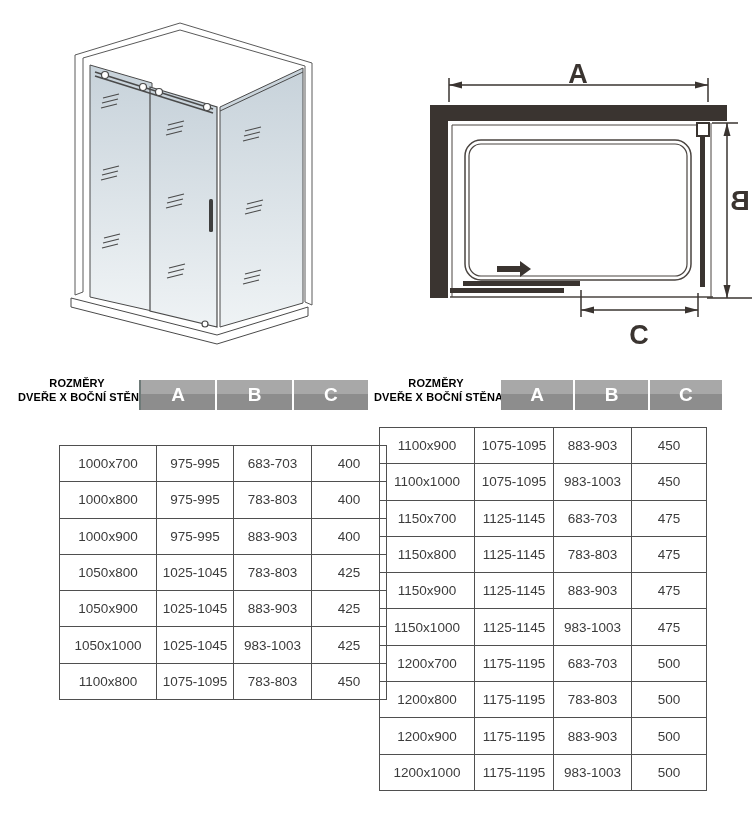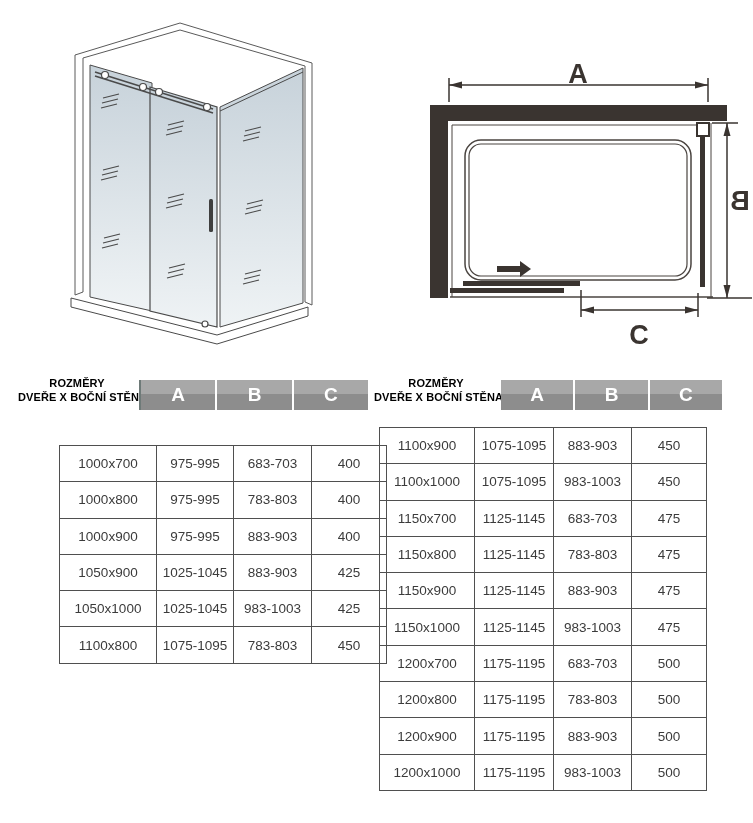--- a/index.html
+++ b/index.html
@@ -196,20 +196,26 @@
         <td>783-803</td>
         <td>400</td>
       </tr>
       <tr>
         <td>1000x900</td>
         <td>975-995</td>
         <td>883-903</td>
         <td>400</td>
       </tr>
       <tr>
+        <td>1050x800</td>
+        <td>1025-1045</td>
+        <td>783-803</td>
+        <td>425</td>
+      </tr>
+      <tr>
         <td>1050x900</td>
         <td>1025-1045</td>
         <td>883-903</td>
         <td>425</td>
       </tr>
       <tr>
         <td>1050x1000</td>
         <td>1025-1045</td>
         <td>983-1003</td>
         <td>425</td>

